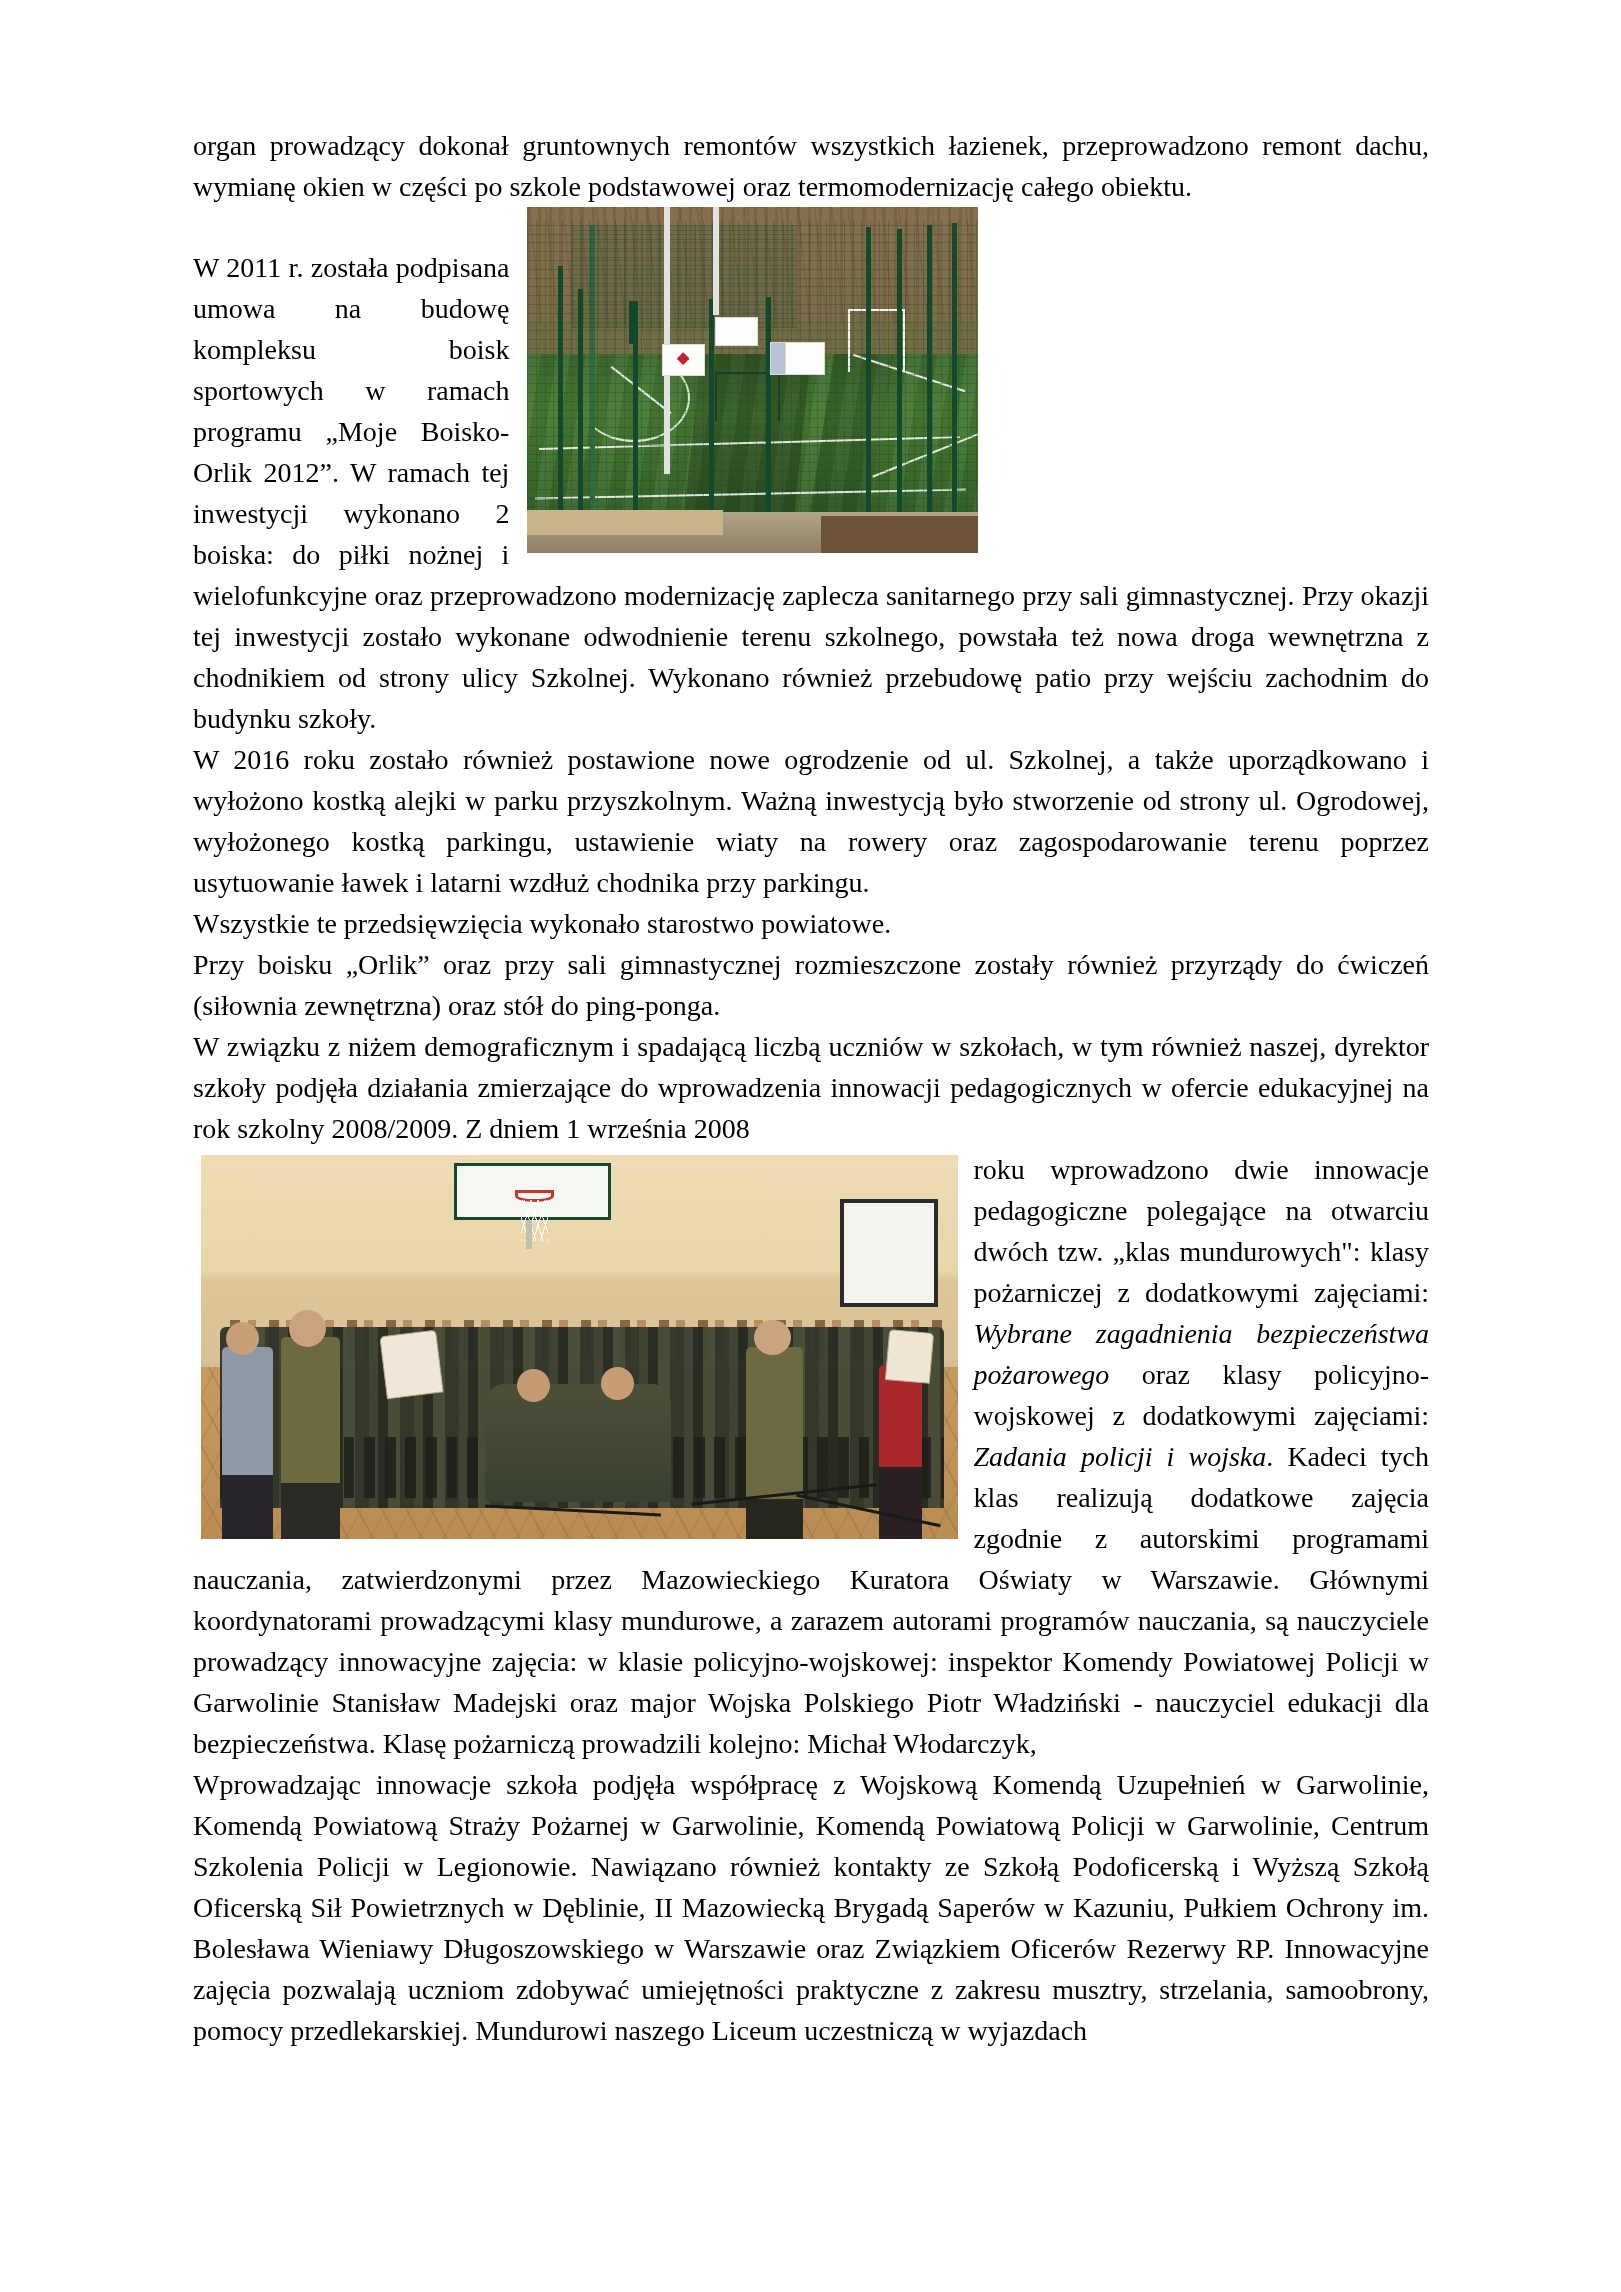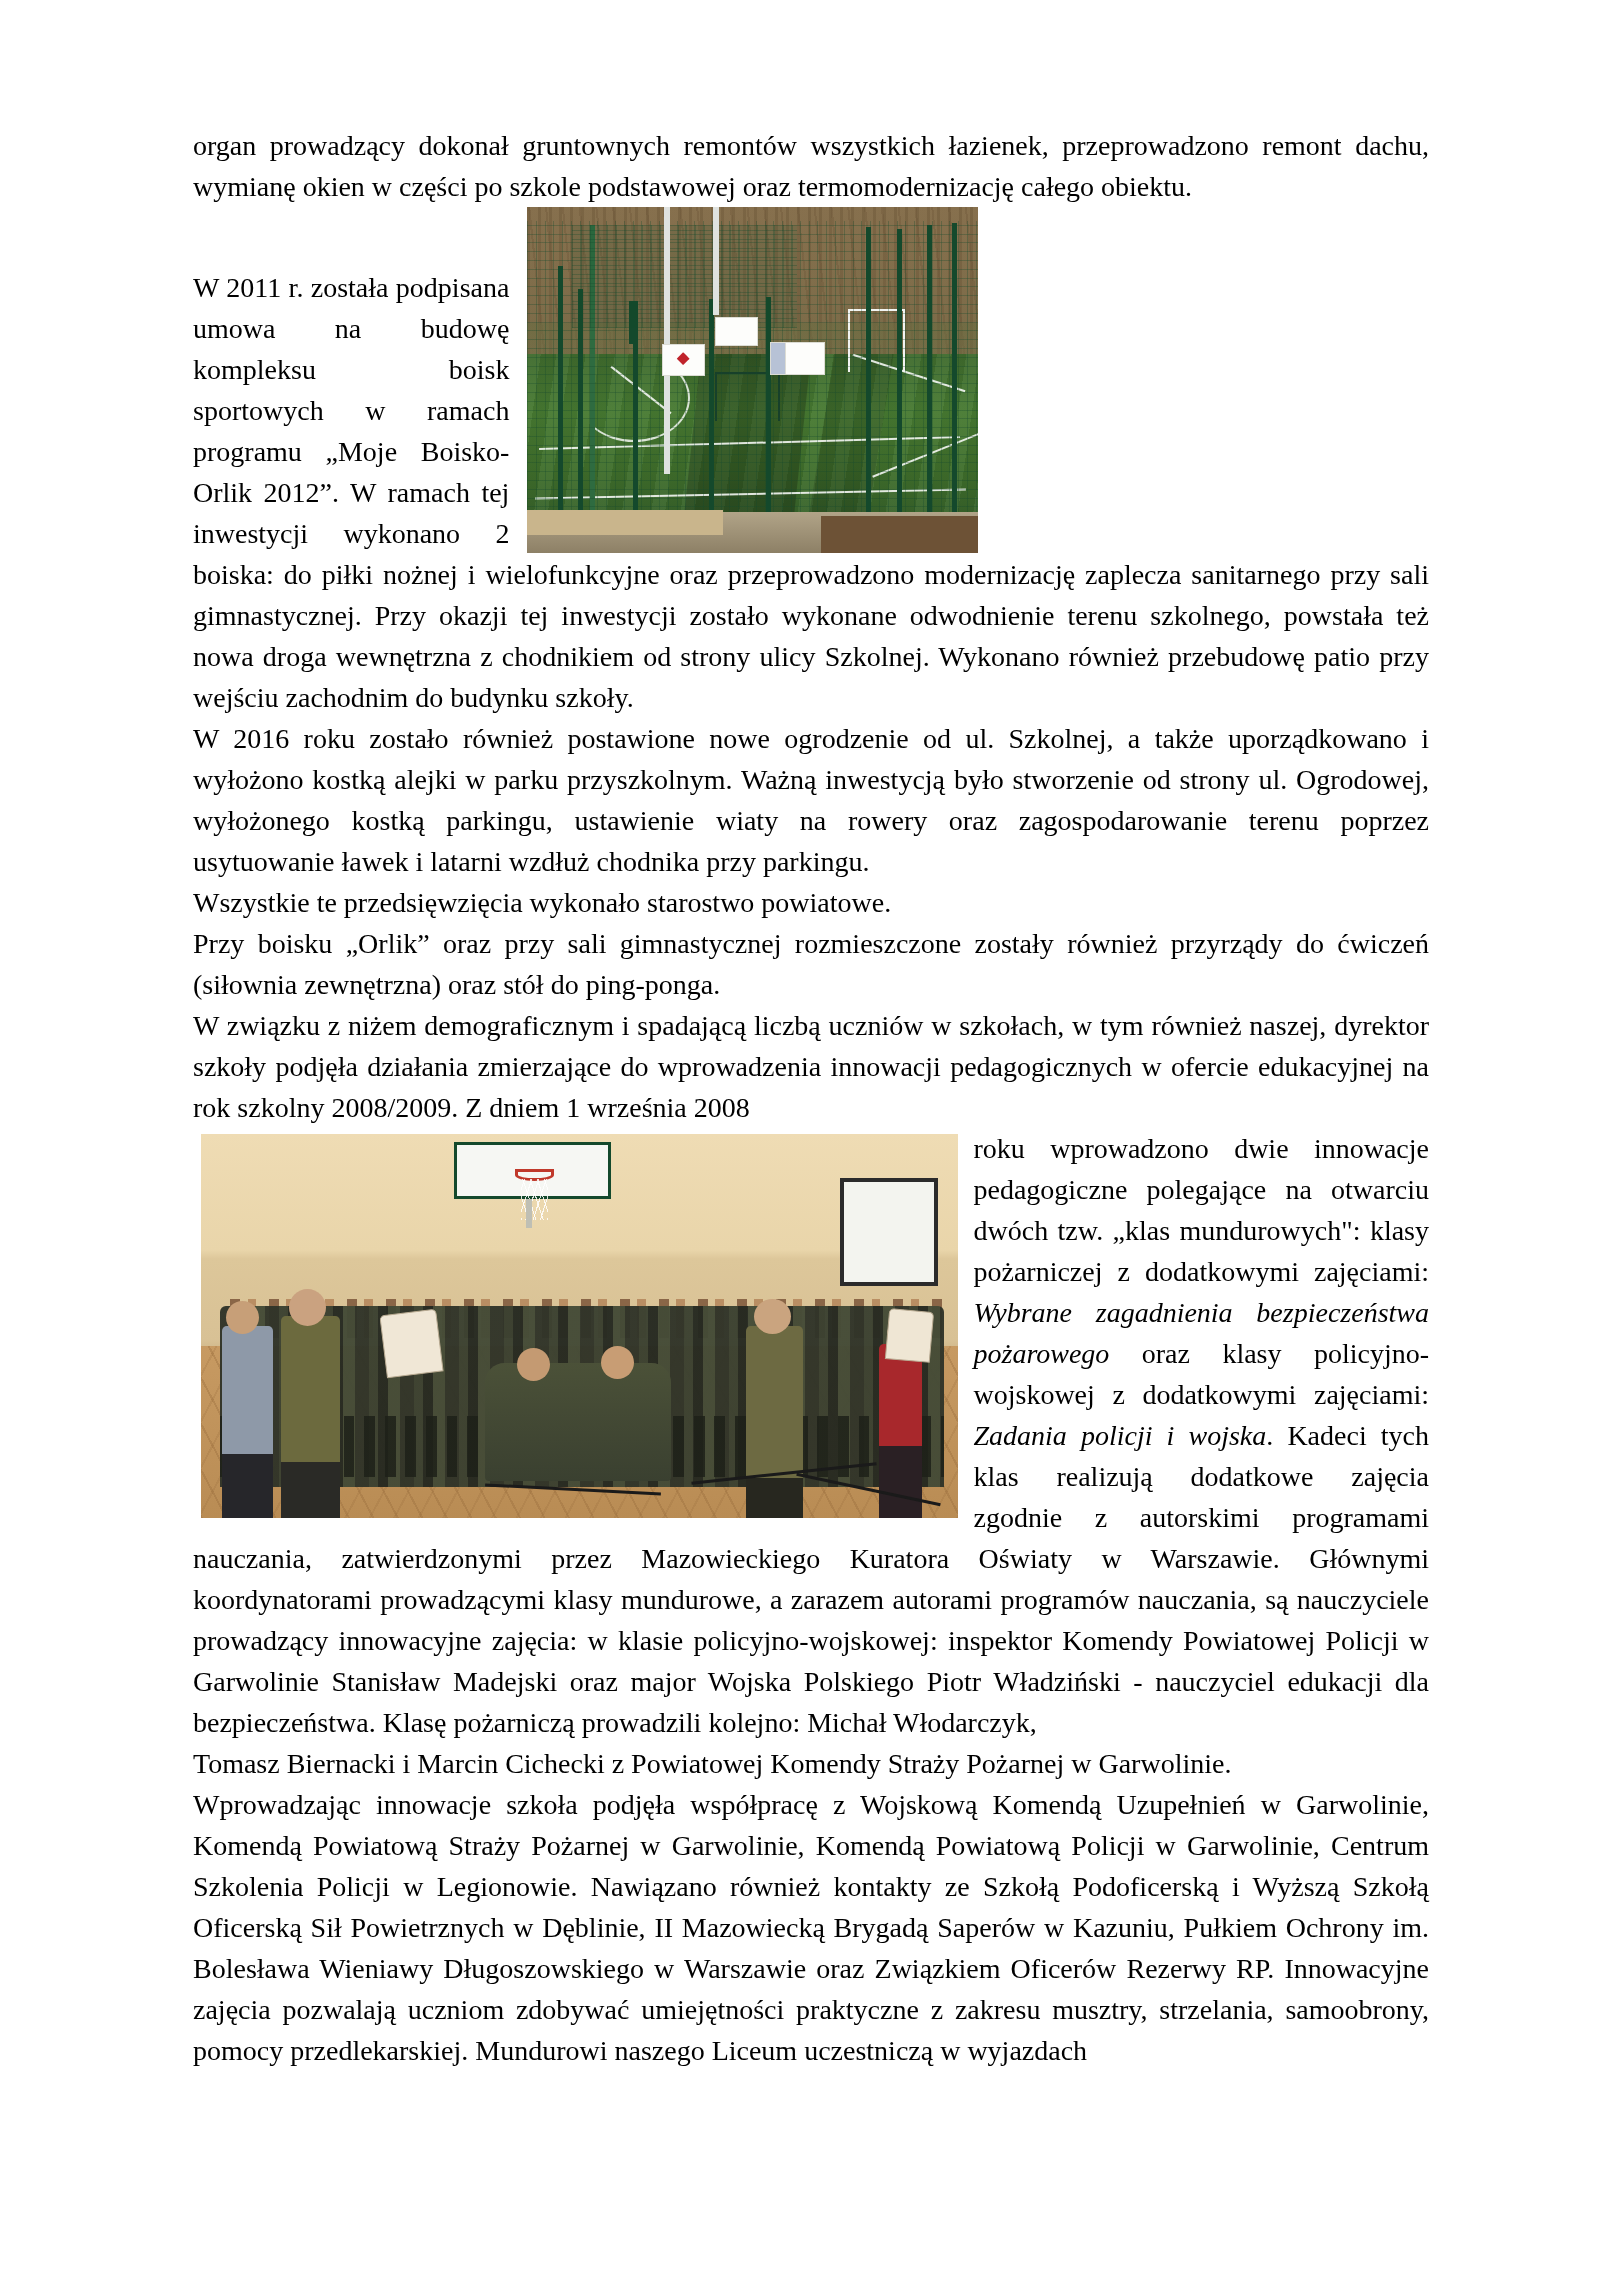--- a/index.html
+++ b/index.html
@@ -29,21 +29,21 @@
     color: #000000;
     text-align: justify;
     text-justify: inter-word;
     hyphens: none;
   }
   p {
     margin: 0;
     text-align: justify;
   }
   p.gap-before {
-    margin-top: 60px;
+    margin-top: 40px;
   }
 
   
   .photo-sport {
     float: right;
     width: 451px;
     height: 346px;
     margin: 0 0 0 17.6px;
     
     position: relative;
@@ -359,19 +359,18 @@
       <div class="gym-officer" style="left:182px; bottom:143px; width:55px; height:61px; background:#f0e7d6; border:1px solid #b9ab92; transform:rotate(-7deg);"></div>
       <div class="gym-officer" style="left:686px; bottom:157px; width:43px; height:49px; background:#efe6d4; border:1px solid #b9ab92; transform:rotate(5deg);"></div>
 
       <div class="gym-cable" style="left:284px; bottom:27.4px; width:176px; transform:rotate(3deg);"></div>
       <div class="gym-cable" style="left:490px; bottom:43px; width:186px; transform:rotate(-6deg);"></div>
       <div class="gym-cable" style="left:594px; bottom:27.4px; width:147px; transform:rotate(12deg);"></div>
     </div>
 
     <p><span>roku wprowadzono dwie innowacje pedagogiczne polegające na otwarciu dwóch tzw. „klas mundurowych": klasy pożarniczej z dodatkowymi zajęciami: </span><em>Wybrane zagadnienia bezpieczeństwa pożarowego</em><span> oraz klasy policyjno- wojskowej z dodatkowymi zajęciami: </span><em>Zadania policji i wojska</em><span>. Kadeci tych klas realizują dodatkowe zajęcia zgodnie z autorskimi programami nauczania, zatwierdzonymi przez Mazowieckiego Kuratora Oświaty  w Warszawie.   Głównymi  koordynatorami  prowadzącymi  klasy mundurowe, a zarazem autorami programów nauczania, są nauczyciele prowadzący innowacyjne zajęcia: w klasie policyjno-wojskowej: inspektor Komendy Powiatowej Policji w Garwolinie Stanisław Madejski oraz major Wojska Polskiego Piotr Władziński - nauczyciel edukacji dla bezpieczeństwa. Klasę pożarniczą prowadzili kolejno: Michał Włodarczyk,</span></p>
 
-    <p>Tomasz Biernacki i Marcin Cichecki z  Powiatowej Komendy Straży Pożarnej w Garwolinie.</p>
 
     <p>Wprowadzając innowacje szkoła podjęła współpracę z Wojskową Komendą Uzupełnień w Garwolinie, Komendą Powiatową Straży Pożarnej w Garwolinie, Komendą Powiatową Policji w Garwolinie, Centrum Szkolenia Policji w Legionowie. Nawiązano również kontakty ze Szkołą Podoficerską i Wyższą Szkołą Oficerską Sił Powietrznych w Dęblinie, II Mazowiecką Brygadą Saperów w Kazuniu, Pułkiem Ochrony im. Bolesława Wieniawy Długoszowskiego w Warszawie  oraz Związkiem Oficerów Rezerwy RP.  Innowacyjne zajęcia pozwalają uczniom zdobywać umiejętności praktyczne z zakresu musztry, strzelania, samoobrony, pomocy przedlekarskiej. Mundurowi naszego Liceum uczestniczą w wyjazdach</p>
 
   </div>
 </div>
 
 
 </body></html>

